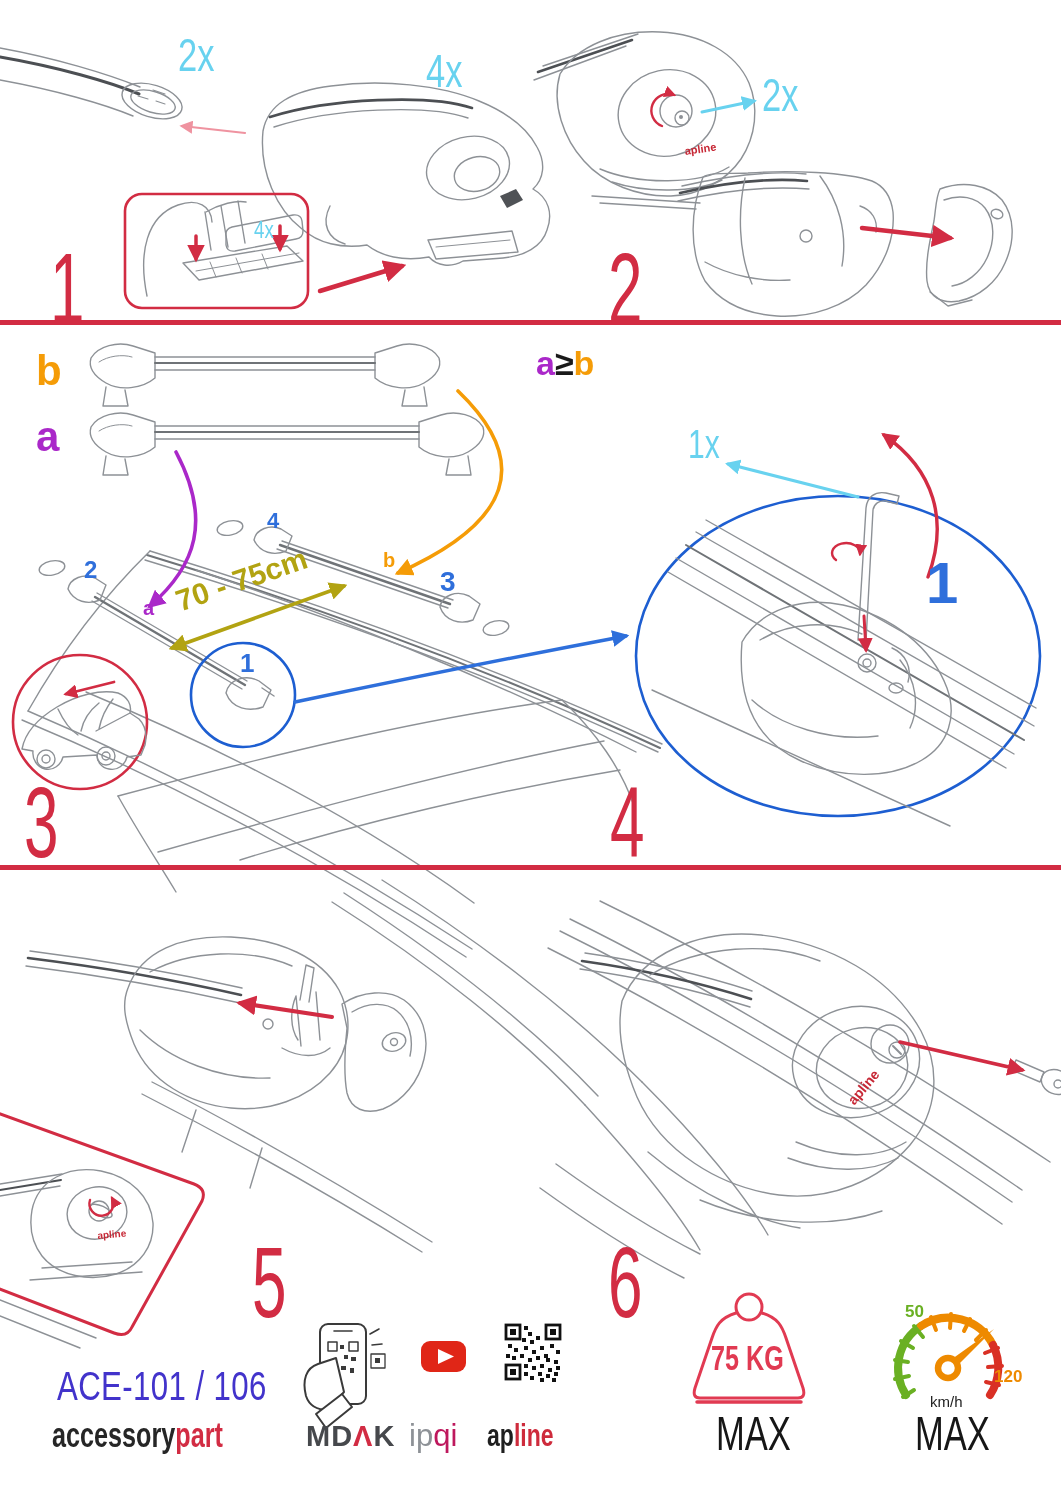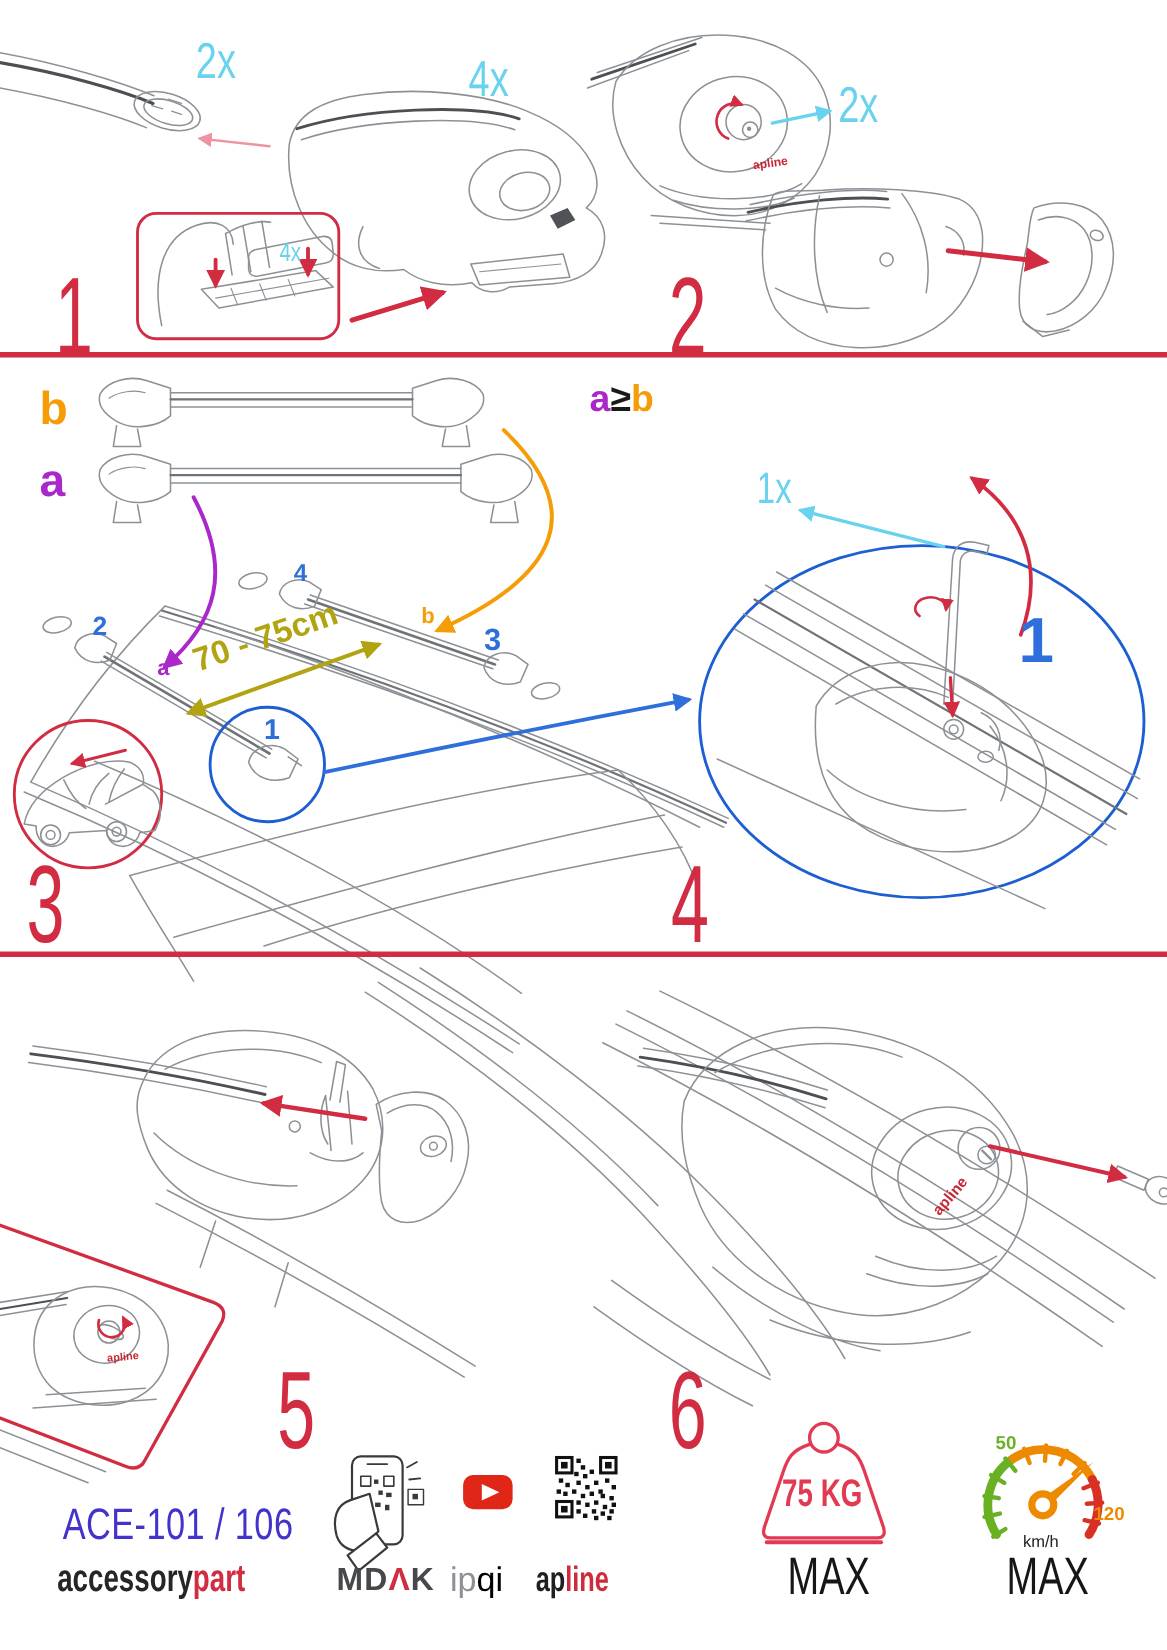--- a/index.html
+++ b/index.html
@@ -377,21 +377,21 @@
   <div class="lbl stepnum" style="left:610px;top:772px;">4</div>
 
   <div class="lbl brandmark" style="left:97px;top:1231px;font-size:10px;transform:rotate(-5deg);">apline</div>
   <div class="lbl stepnum" style="left:252px;top:1232px;">5</div>
   <div class="lbl brandmark" style="left:845px;top:1098px;font-size:14px;transform:rotate(-50deg);">apline</div>
   <div class="lbl stepnum" style="left:608px;top:1232px;">6</div>
 
   <div class="lbl" style="left:57px;top:1366px;font-size:40px;color:#4233cb;letter-spacing:.5px;transform:scaleX(.78);">ACE-101 / 106</div>
   <div class="lbl" style="left:52px;top:1417px;font-size:35px;font-weight:700;transform:scaleX(.72);"><span style="color:#262626;">accessory</span><span style="color:#d22c43;">part</span></div>
   <div class="lbl" style="left:292px;top:1422px;font-size:29px;font-weight:700;letter-spacing:1px;"><span style="color:#46484c;margin-left:14px;">MD</span><span style="color:#d22c43;">Λ</span><span style="color:#46484c;">K</span></div>
-  <div class="lbl" style="left:409px;top:1420px;font-size:31px;"><span style="color:#8d9196;">ip</span><span style="color:#000000;">qi</span></div>
+  <div class="lbl" style="left:409px;top:1420px;font-size:31px;"><span style="color:#8d9196;">ip</span><span style="color:#be185d;">qi</span></div>
   <div class="lbl" style="left:487px;top:1419px;font-size:32px;font-weight:700;transform:scaleX(.72);"><span style="color:#1f1f1f;">ap</span><span style="color:#ce2b3c;">line</span></div>
 
   <div class="lbl" style="left:711px;top:1340px;font-size:35px;font-weight:700;color:#e13a52;transform:scaleX(.72);">75 KG</div>
   <div class="lbl max" style="left:716px;top:1410px;">MAX</div>
   <div class="lbl" style="left:905px;top:1303px;font-size:17px;font-weight:700;color:#6ab023;">50</div>
   <div class="lbl" style="left:994px;top:1328px;font-size:17px;font-weight:700;color:#ee8a00;margin-top:40px;">120</div>
   <div class="lbl" style="left:930px;top:1394px;font-size:15px;color:#222;">km/h</div>
   <div class="lbl max" style="left:915px;top:1410px;">MAX</div>
 
 </div>

